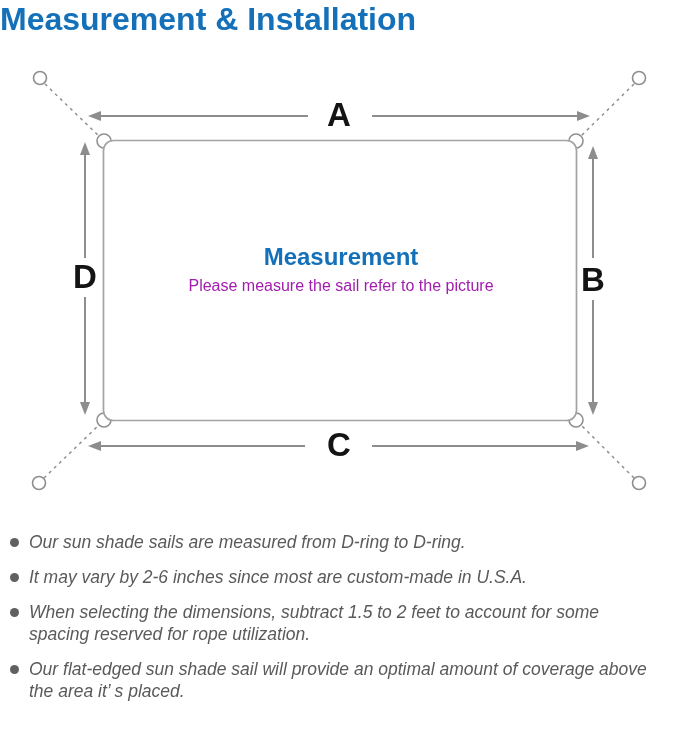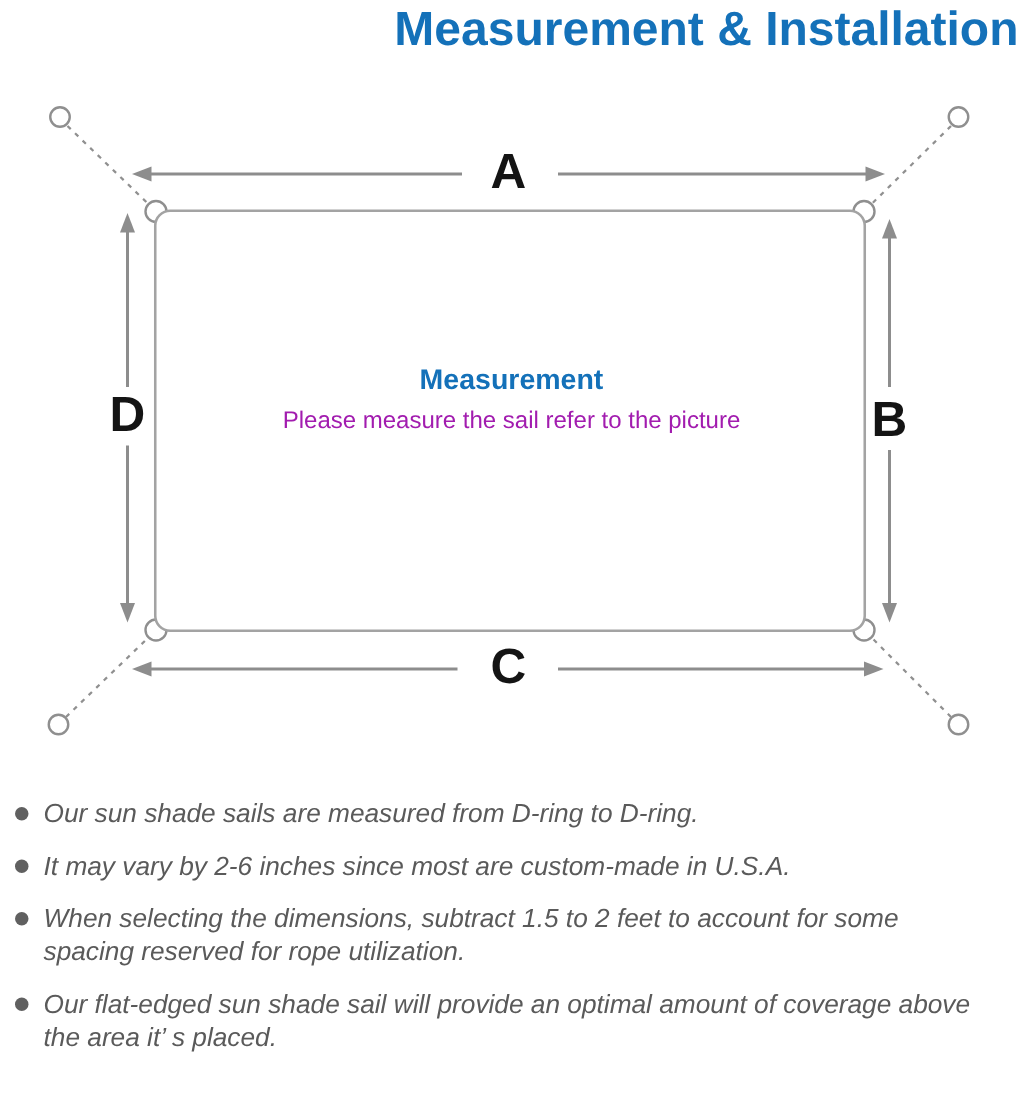--- a/index.html
+++ b/index.html
@@ -1,39 +1,39 @@
 <!DOCTYPE html>
 <html><head>
 <meta charset="utf-8">
 <style>
   html,body{margin:0;padding:0;background:#ffffff;}
   body{width:679px;height:739px;overflow:hidden;font-family:"Liberation Sans",sans-serif;}
   .page{position:relative;width:679px;height:739px;background:#fff;}
 
   .title{
     position:absolute;top:1px;left:0;width:100%;
-    text-align:right;font-size:32px;font-weight:bold;color:#1471b9;
+    text-align:left;font-size:32px;font-weight:bold;color:#1471b9;
     letter-spacing:0px;margin:0;
   }
 
   .diagram{position:absolute;top:0;left:0;width:679px;height:515px;}
   .diagram svg{position:absolute;top:0;left:0;}
 
   .dim-label{
     position:absolute;transform:translate(-50%,-50%);
     font-size:33px;font-weight:bold;color:#141414;line-height:1;
   }
   .label-a{left:339px;top:114px;}
   .label-b{left:593px;top:279px;}
   .label-c{left:339px;top:444px;}
   .label-d{left:85px;top:276px;}
 
   .center-text{position:absolute;left:341px;top:244px;transform:translateX(-50%);
     text-align:center;white-space:nowrap;}
-  .center-heading{font-size:19px;font-weight:bold;color:#1471b9;line-height:1.1;}
+  .center-heading{font-size:24px;font-weight:bold;color:#1471b9;line-height:1.1;}
   .center-sub{font-size:16px;color:#a21caf;margin-top:7px;}
 
   .notes{position:absolute;left:10px;top:531px;width:652px;margin:0;padding:0;list-style:none;}
   .notes li{display:flex;margin:0 0 13px 0;color:#5a5a5a;font-size:17.5px;line-height:22px;font-style:italic;}
   .bullet{flex:0 0 auto;width:9px;height:9px;border-radius:50%;background:#606060;margin:7px 10px 0 0;}
   .note-text{flex:1 1 auto;}
 </style>
 </head>
 <body>
 

